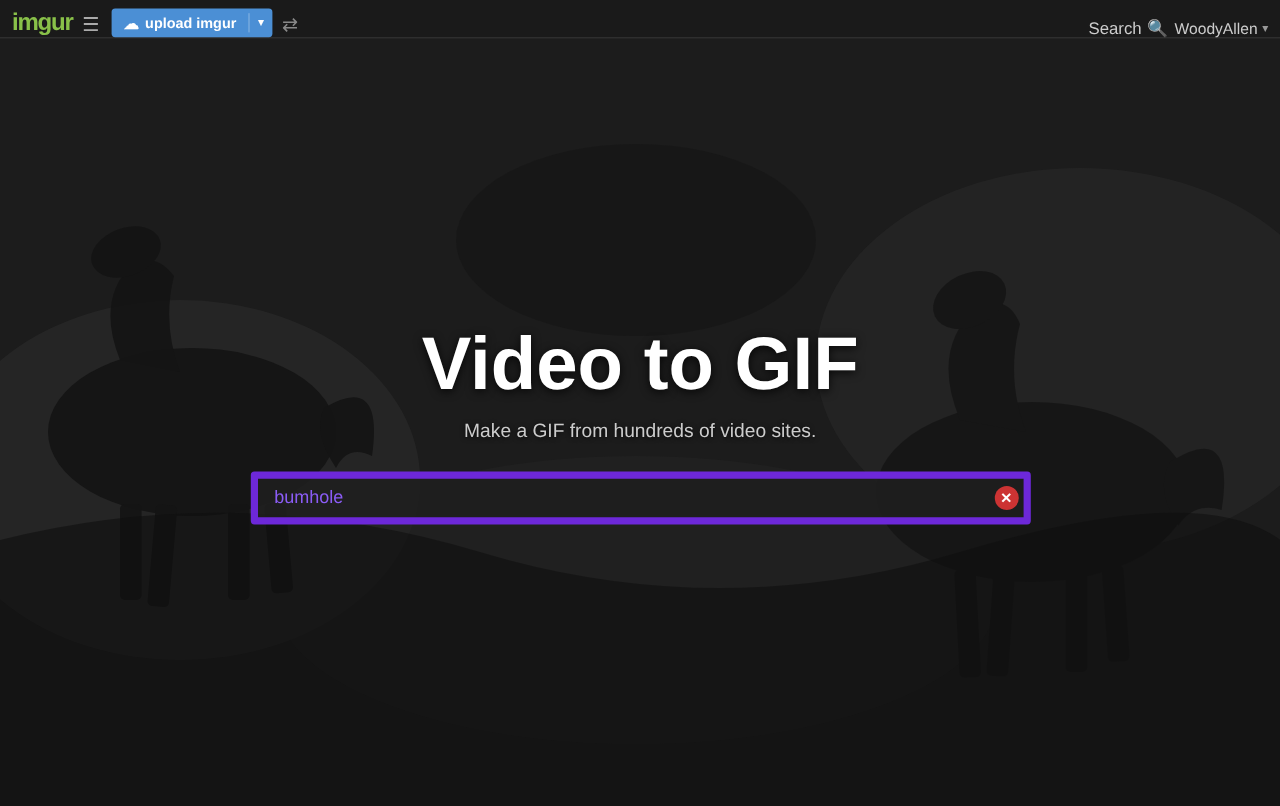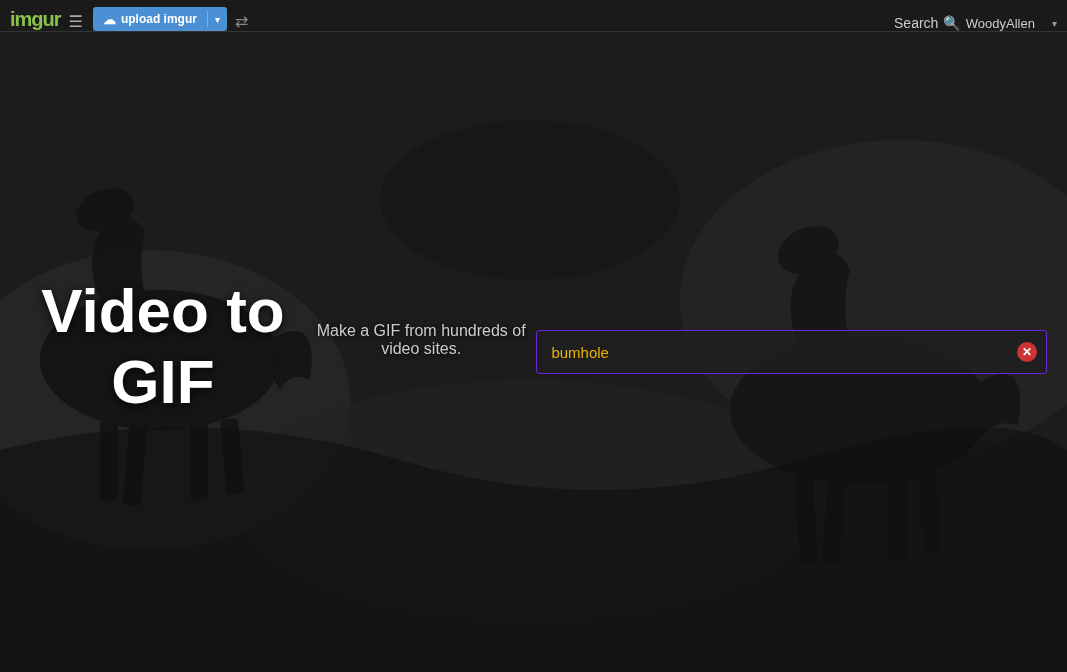--- a/index.html
+++ b/index.html
@@ -125,35 +125,35 @@
       font-size: 14px;
       color: #aaa;
     }
 
     .user-area {
       display: flex;
       align-items: center;
       color: #ccc;
       font-size: 13px;
       cursor: pointer;
-      gap: 17px;
+      gap: 4px;
       margin-top: 33px;
     }
 
     .user-chevron {
       font-size: 10px;
       color: #999;
     }
 
     
     .main-content {
       position: relative;
       z-index: 5;
       display: flex;
-      flex-direction: row;
+      flex-direction: column;
       align-items: center;
       justify-content: center;
       height: calc(672px - 32px);
       padding: 20px;
     }
 
     .page-title {
       color: #ffffff;
       font-size: 62px;
       font-weight: bold;
@@ -172,23 +172,23 @@
 
     .url-input-wrapper {
       position: relative;
       width: 650px;
     }
 
     .url-input {
       width: 100%;
       height: 44px;
       background: rgba(30,30,30,0.85);
-      border: 1px solid #6d28d9;
+      border: 6px solid #6d28d9;
       border-radius: 3px;
-      color: #eab308;
+      color: #8b5cf6;
       font-size: 15px;
       padding: 0 40px 0 14px;
       outline: none;
     }
 
     .clear-input-btn {
       position: absolute;
       right: 10px;
       top: 50%;
       transform: translateY(-50%);

